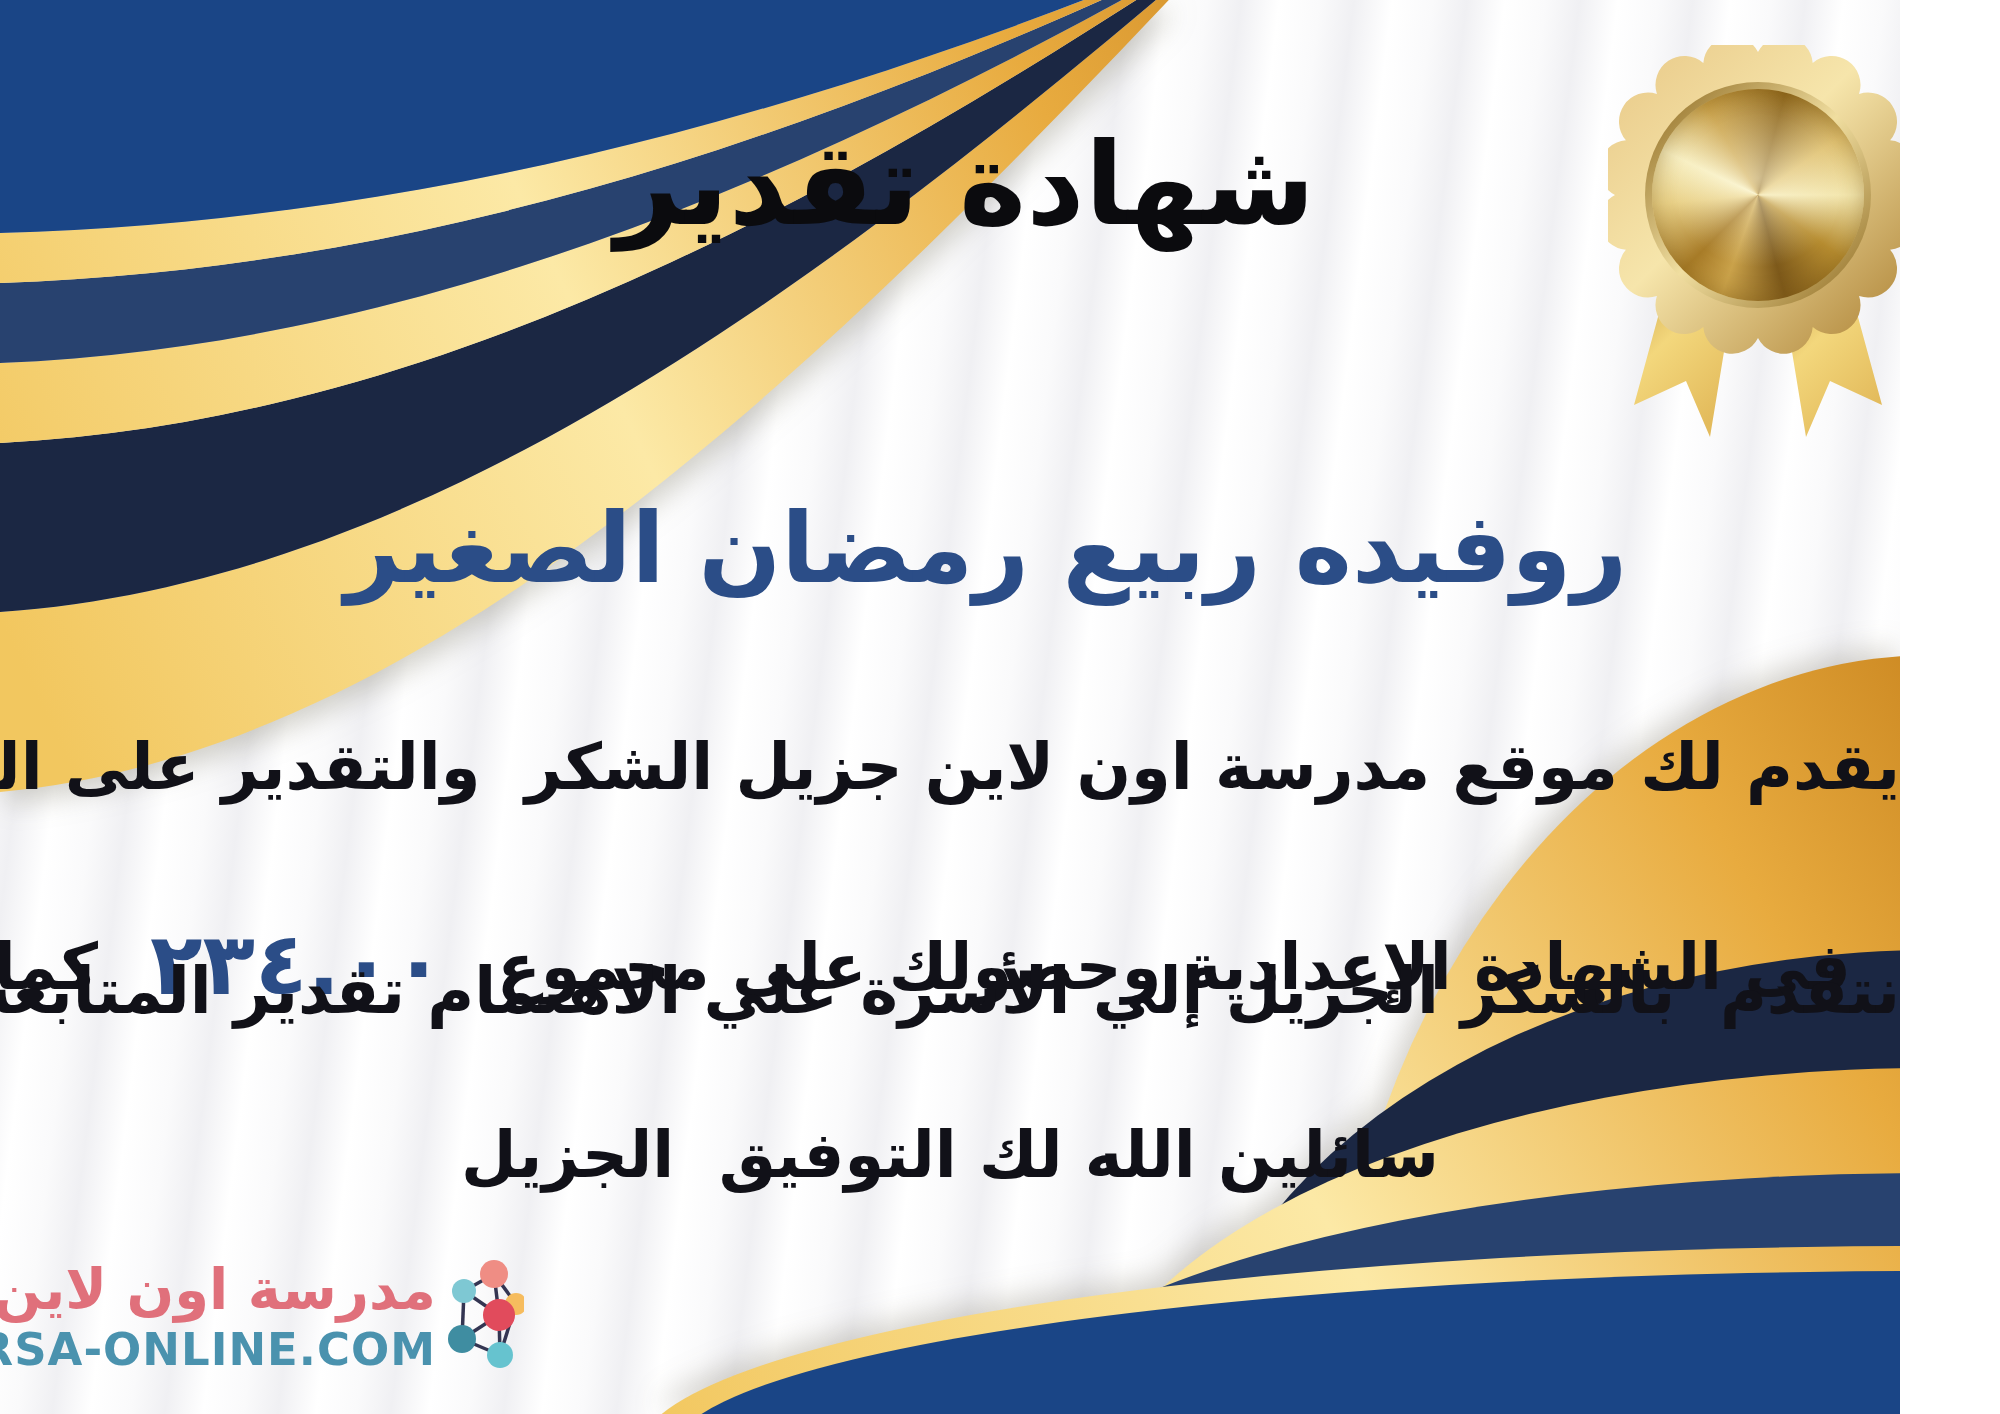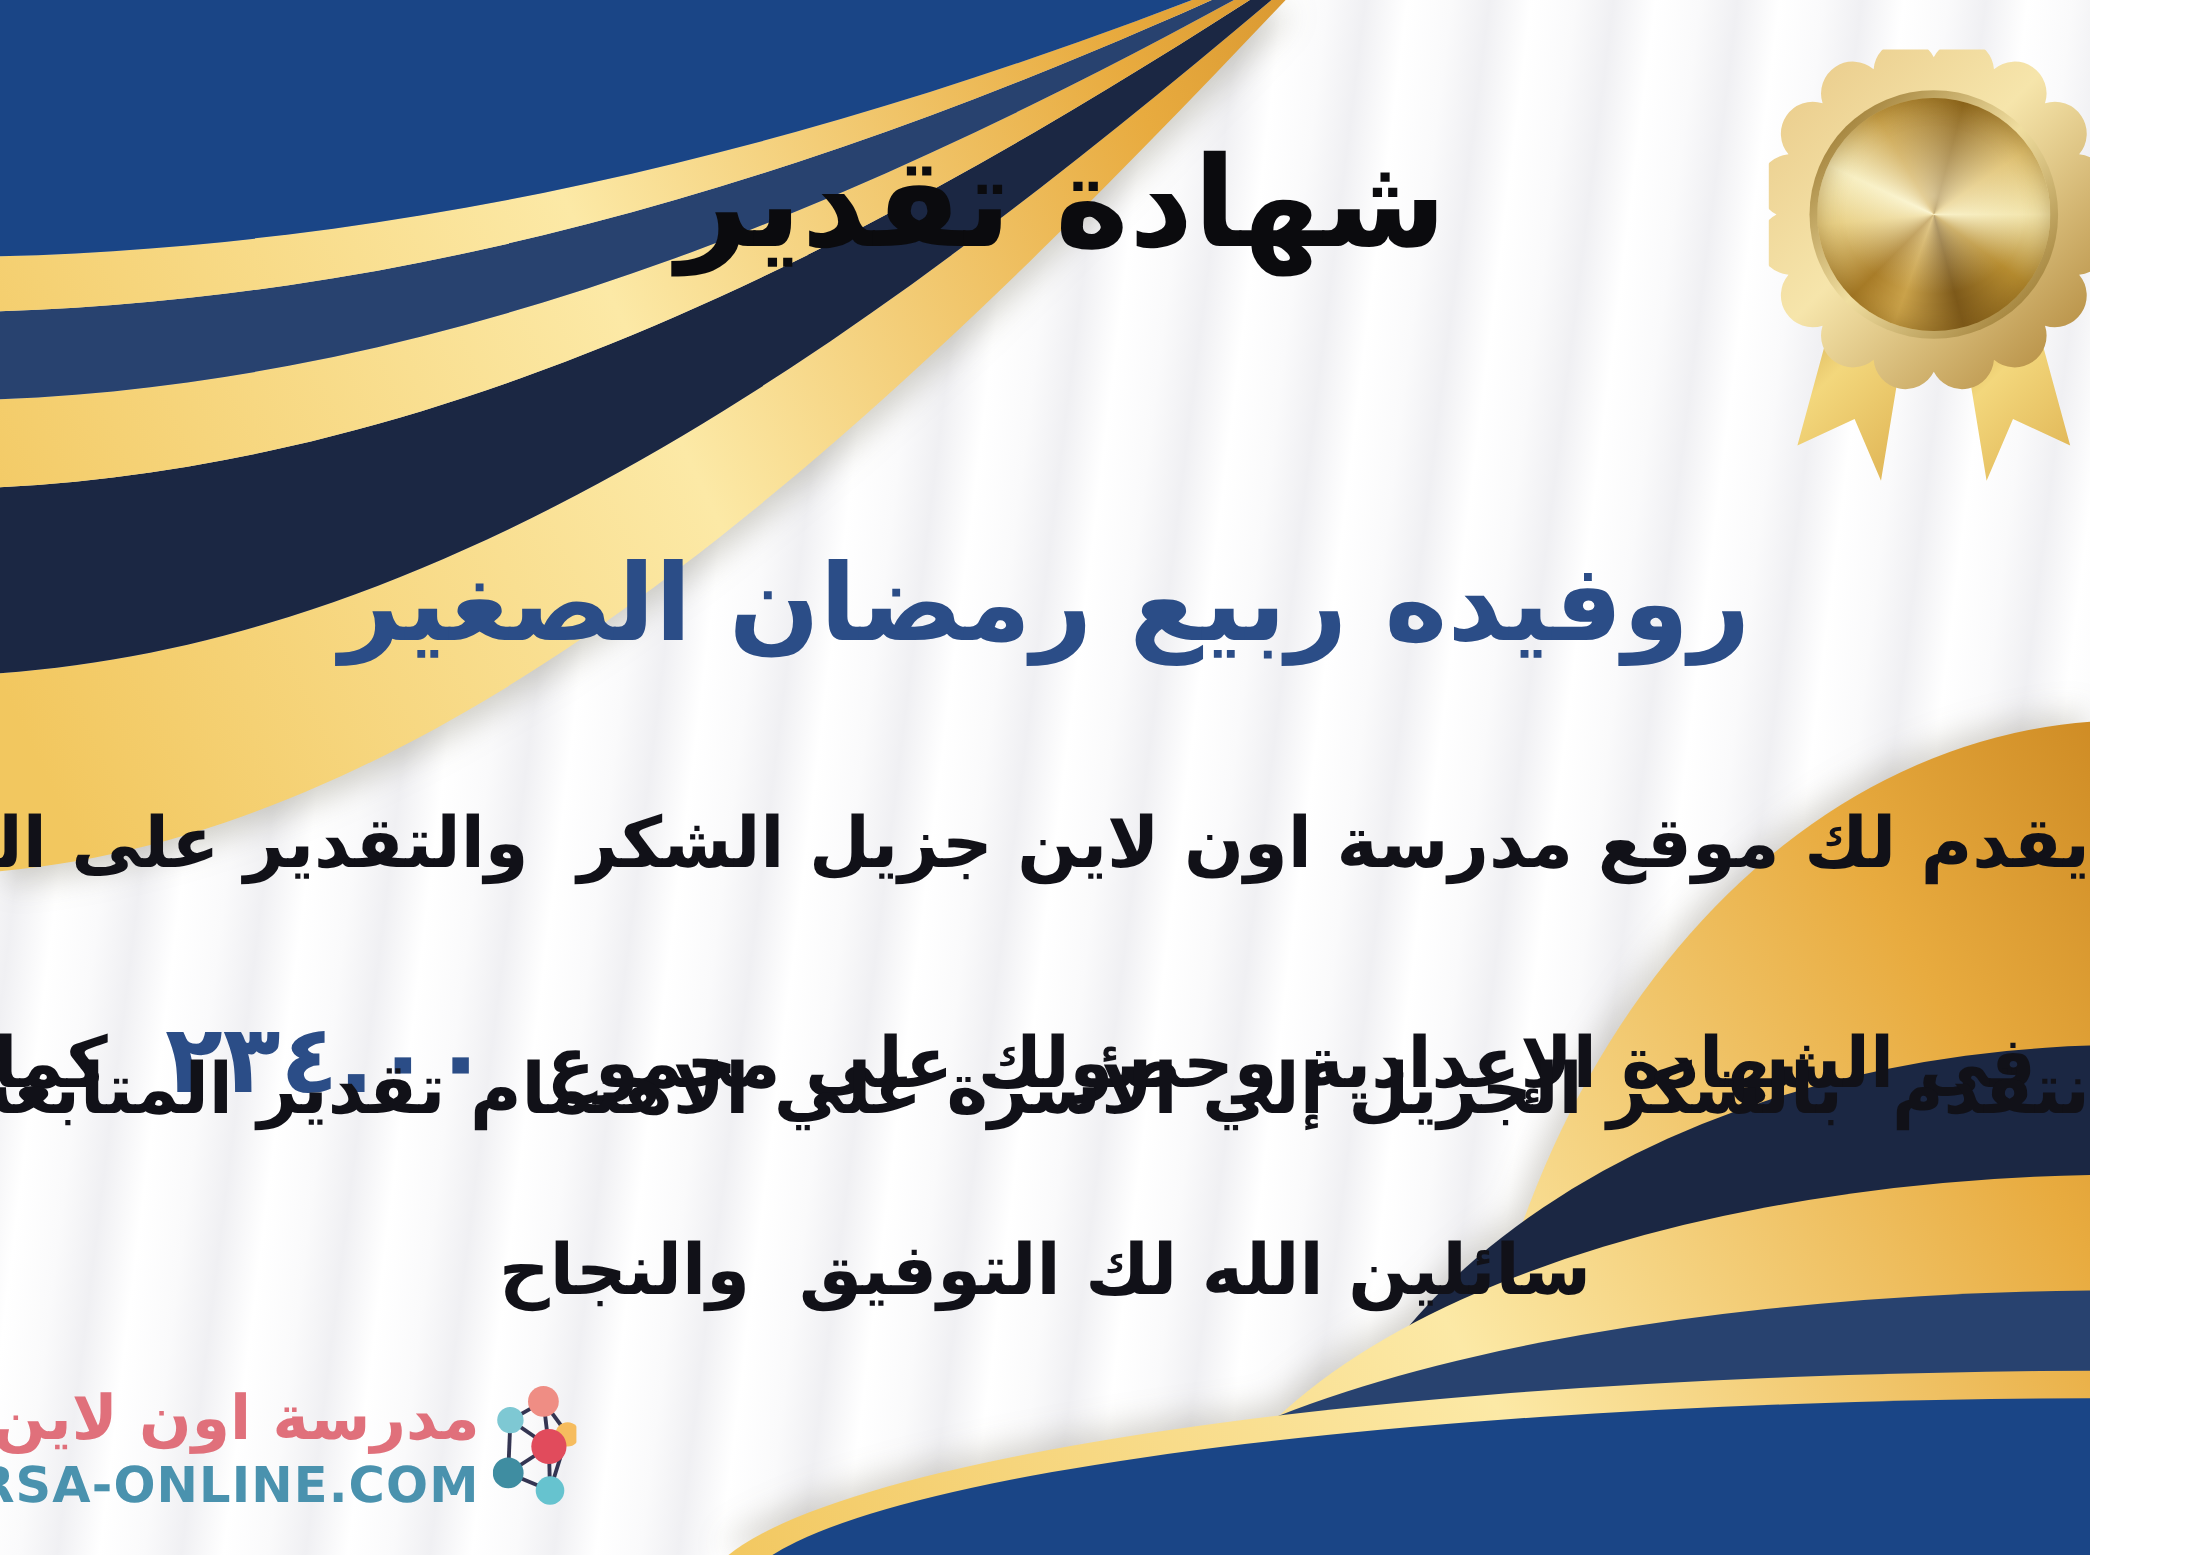--- a/index.html
+++ b/index.html
@@ -10,21 +10,21 @@
     background-image:
       repeating-linear-gradient(97deg,#f0f0f3 0px,#ffffff 38px,#fafafb 78px,#f0f0f3 112px),
       repeating-linear-gradient(135deg,rgba(228,229,234,0.25) 0px,rgba(255,255,255,0) 30px,rgba(228,229,234,0.18) 58px);
   }
   .corner-svg{position:absolute;left:0;top:0;width:100%;height:100%;pointer-events:none;}
   .corner-svg.tl{filter:drop-shadow(6px 10px 14px rgba(90,85,60,0.28));}
   .corner-svg.br{filter:drop-shadow(-6px -8px 14px rgba(90,85,60,0.25));}
 
   .txt{position:absolute;left:0;width:100%;text-align:center;direction:rtl;white-space:pre;}
   .title{top:118px;font-size:114px;font-weight:bold;color:#0b0b0e;width:1930px;letter-spacing:1px;}
-  .name{top:492px;font-size:97px;font-weight:bold;color:#2b4d87;}
+  .name{top:492px;font-size:97px;font-weight:bold;color:#2b4d87;margin-left:36px;}
   .bodyline{font-size:64px;font-weight:bold;color:#111118;line-height:86px;}
   .l1{top:724px;}
   .l2{top:830px;padding-left:40px;}
   .l3{top:948px;}
   .closing{top:1118px;font-size:64px;font-weight:bold;color:#111118;}
   .score{font-size:86px;color:#2b4d87;margin:0 52px;position:relative;top:5px;letter-spacing:2px;}
 
   .medal{position:absolute;left:1608px;top:45px;width:300px;height:400px;}
   .medal svg{position:absolute;left:0;top:0;}
   .medal-disc{
@@ -130,21 +130,21 @@
   <div class="txt name">روفيده ربيع رمضان الصغير</div>
 
   <div class="txt bodyline l1">يقدم لك موقع مدرسة اون لاين جزيل الشكر  والتقدير على التفوق</div>
 
   <div class="txt bodyline l2">
     <span>فى الشهادة الإعدادية وحصولك على مجموع</span><span class="score">٢٣٤.٠٠</span><span>كما</span>
   </div>
 
   <div class="txt bodyline l3">نتقدم  بالشكر الجزيل إلي الأسرة علي الاهتمام تقدير المتابعة</div>
 
-  <div class="txt closing">سائلين الله لك التوفيق  والنجاح</div>
+  <div class="txt closing">سائلين الله لك التوفيق  الجزيل</div>
 
   <div class="logo">
     <div class="logo-text">
       <div class="logo-ar">مدرسة اون لاين</div>
       <div class="logo-domain">MADRSA-ONLINE.COM</div>
     </div>
     <svg width="76" height="118" viewBox="0 0 76 118" aria-hidden="true">
       <g stroke="#343552" stroke-width="3.5">
         <line x1="46" y1="15" x2="16" y2="32"></line>
         <line x1="46" y1="15" x2="51" y2="56"></line>

